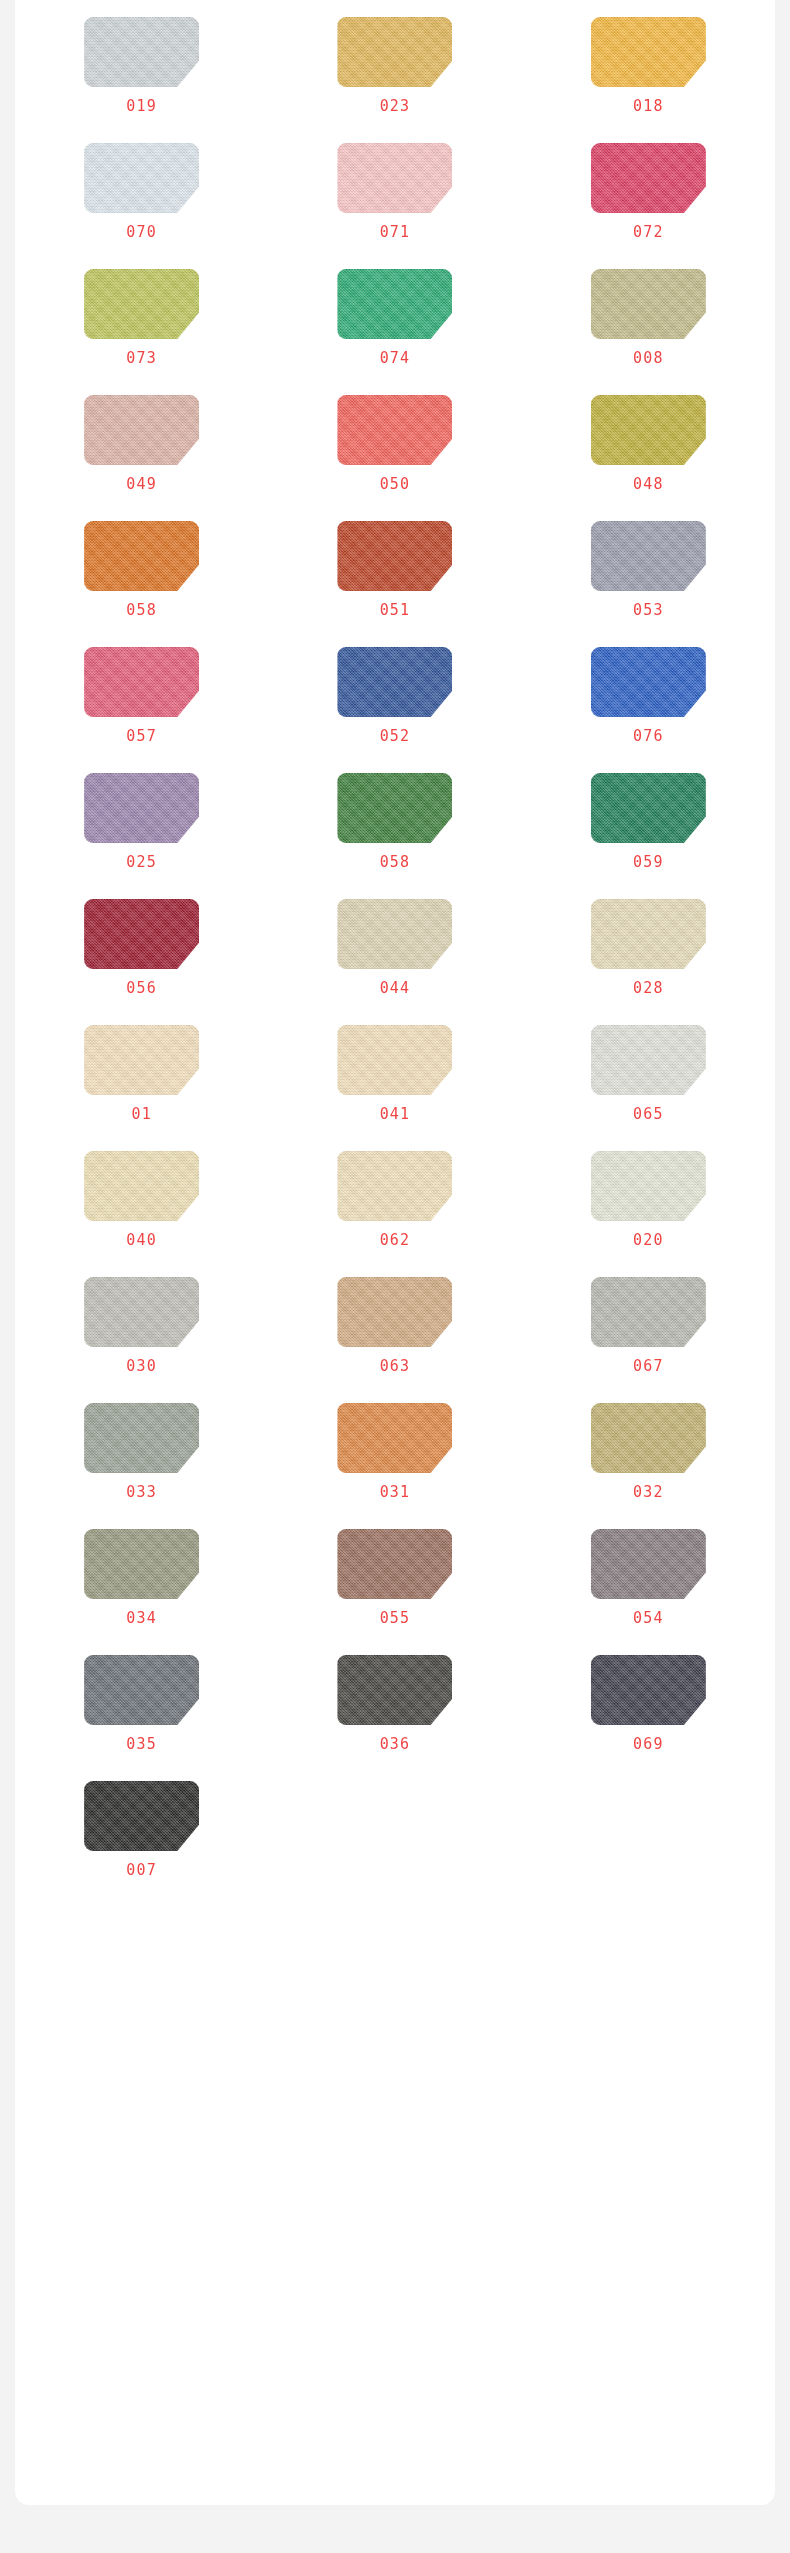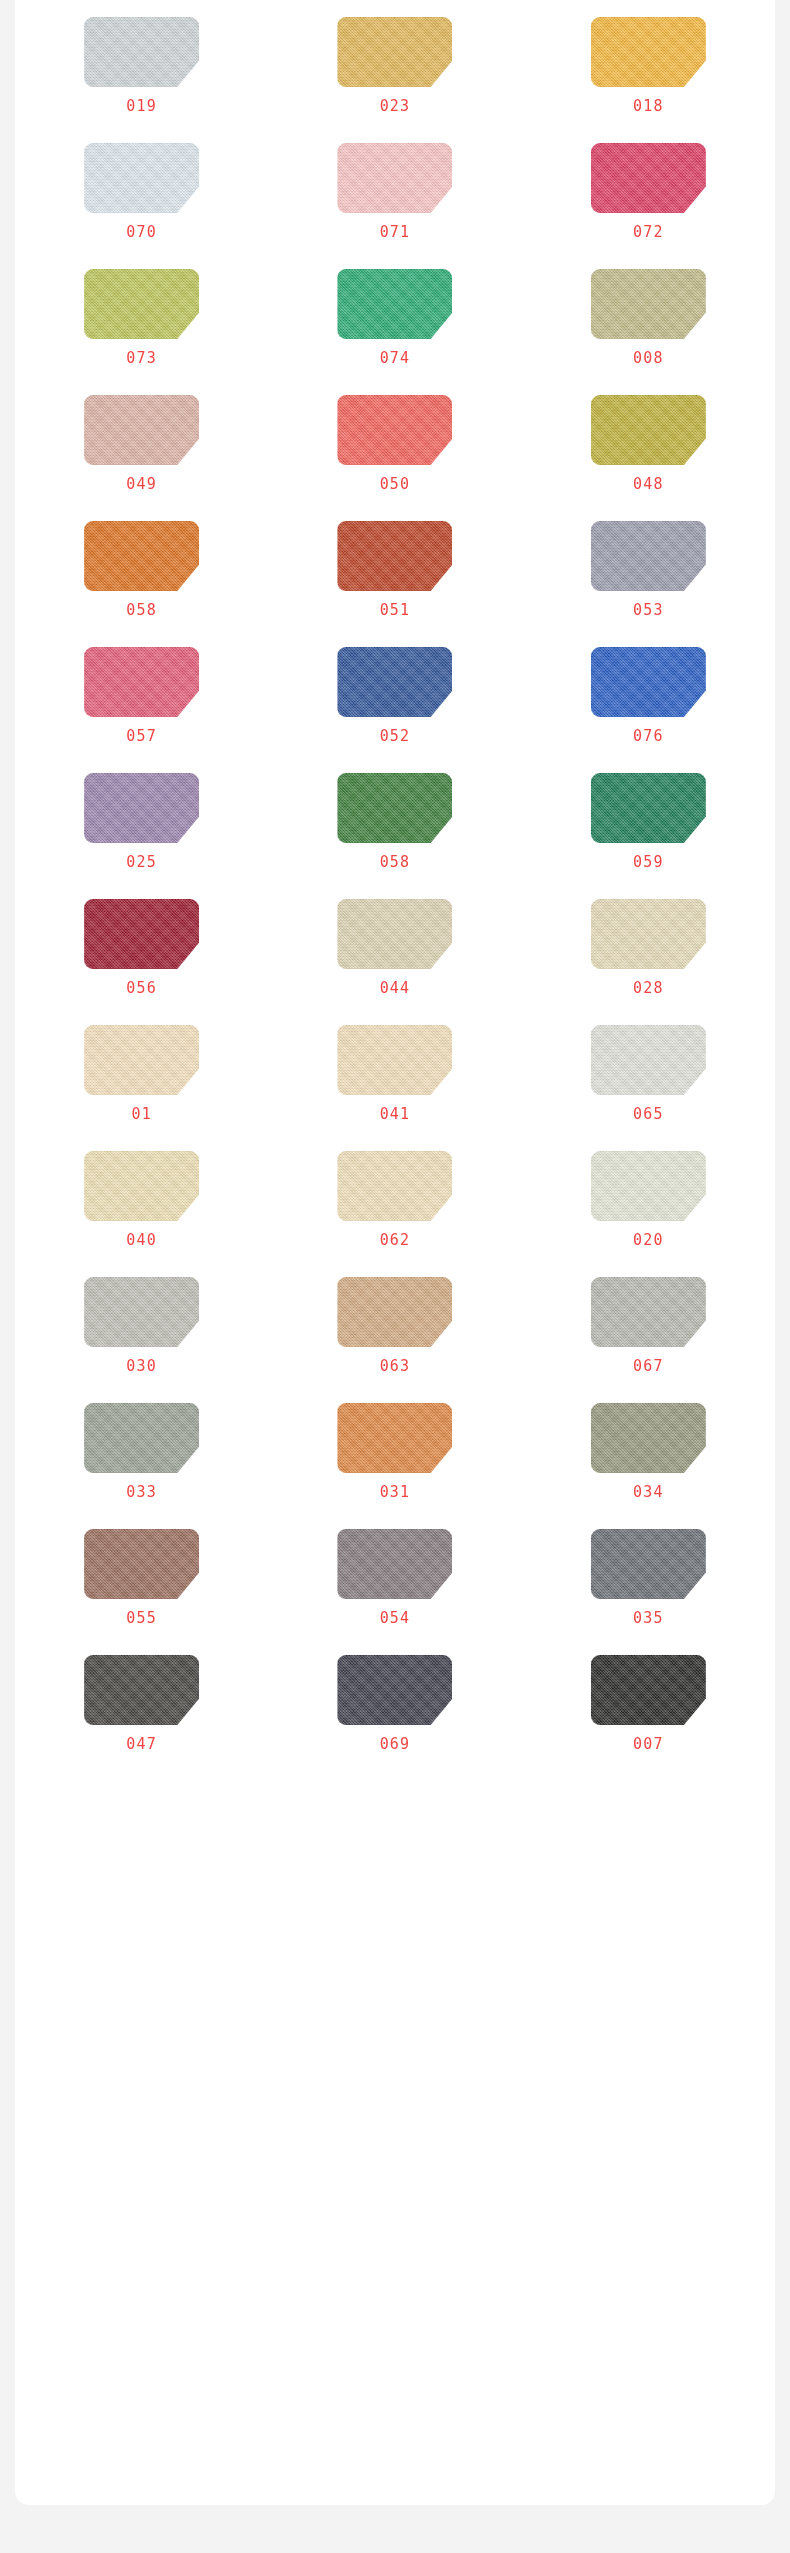--- a/index.html
+++ b/index.html
@@ -324,20 +324,26 @@
         <div class="swatch-label">033</div>
       </div>
       <div class="swatch-cell">
         <div class="swatch-chip-wrap">
           <div class="swatch-chip" style="background-color: rgb(224, 136, 69);"></div>
         </div>
         <div class="swatch-label">031</div>
       </div>
       <div class="swatch-cell">
         <div class="swatch-chip-wrap">
+          <div class="swatch-chip" style="background-color: rgb(194, 178, 115);"></div>
+        </div>
+        <div class="swatch-label">032</div>
+      </div>
+      <div class="swatch-cell">
+        <div class="swatch-chip-wrap">
           <div class="swatch-chip" style="background-color: rgb(151, 153, 127);"></div>
         </div>
         <div class="swatch-label">034</div>
       </div>
       <div class="swatch-cell">
         <div class="swatch-chip-wrap">
           <div class="swatch-chip" style="background-color: rgb(154, 110, 94);"></div>
         </div>
         <div class="swatch-label">055</div>
       </div>
@@ -350,21 +356,21 @@
       <div class="swatch-cell">
         <div class="swatch-chip-wrap">
           <div class="swatch-chip" style="background-color: rgb(106, 111, 118);"></div>
         </div>
         <div class="swatch-label">035</div>
       </div>
       <div class="swatch-cell">
         <div class="swatch-chip-wrap">
           <div class="swatch-chip" style="background-color: rgb(69, 68, 65);"></div>
         </div>
-        <div class="swatch-label">047</div>
+        <div class="swatch-label">036</div>
       </div>
       <div class="swatch-cell">
         <div class="swatch-chip-wrap">
           <div class="swatch-chip" style="background-color: rgb(62, 63, 76);"></div>
         </div>
         <div class="swatch-label">069</div>
       </div>
       <div class="swatch-cell">
         <div class="swatch-chip-wrap">
           <div class="swatch-chip" style="background-color: rgb(43, 43, 41);"></div>

